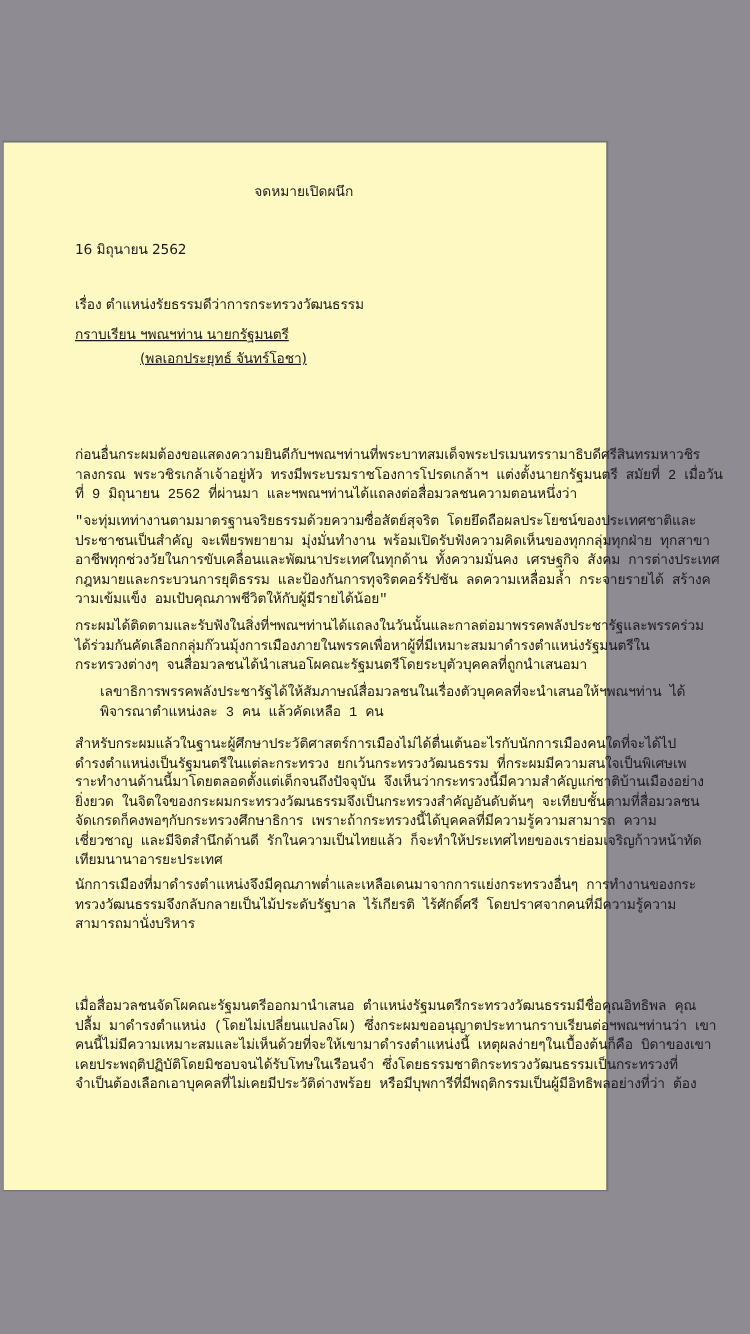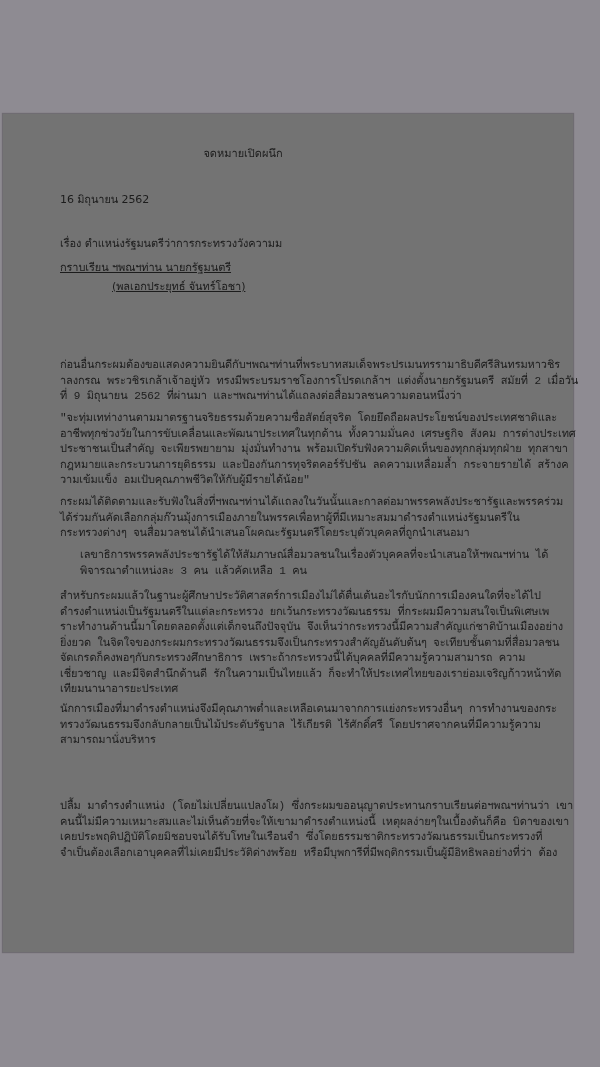--- a/index.html
+++ b/index.html
@@ -11,23 +11,23 @@
     height: 1067px;
     background: #8e8b92;
     position: relative;
     overflow: hidden;
     font-family: "DejaVu Sans", "Liberation Sans", sans-serif;
   }
   .page {
     position: absolute;
     left: 3px;
     top: 114px;
-    width: 570px;
+    width: 482px;
     height: 838px;
-    background: #737373;
+    background: #fef9c3;
     box-shadow: 0 0 1px 1px #6f6c72;
   }
   .content {
     position: absolute;
     left: 57px;
     top: 0;
     width: 500px;
     color: #1c1c1c;
     font-size: 11px;
     letter-spacing: -0.1px;
@@ -86,36 +86,36 @@
     line-height: 15.5px;
   }
 </style>
 </head>
 <body>
 
 <div class="page">
   <div class="title">จดหมายเปิดผนึก</div>
   <div class="content">
     <div class="date">16 มิถุนายน 2562</div>
-    <div class="subject">เรื่อง ตำแหน่งรัฐมนตรีว่าการกระทรวงวังความม</div>
+    <div class="subject">เรื่อง ตำแหน่งรัยธรรมดีว่าการกระทรวงวัฒนธรรม</div>
     <div class="salutation">
       <span class="line">กราบเรียน ฯพณฯท่าน นายกรัฐมนตรี</span>
       <span class="line line2">(พลเอกประยุทธ์ จันทร์โอชา)</span>
     </div>
 
     <div class="para" id="p1">
       <span class="ln">ก่อนอื่นกระผมต้องขอแสดงความยินดีกับฯพณฯท่านที่พระบาทสมเด็จพระปรเมนทรรามาธิบดีศรีสินทรมหาวชิร</span>
       <span class="ln">าลงกรณ พระวชิรเกล้าเจ้าอยู่หัว ทรงมีพระบรมราชโองการโปรดเกล้าฯ แต่งตั้งนายกรัฐมนตรี สมัยที่ 2 เมื่อวัน</span>
       <span class="ln">ที่ 9 มิถุนายน 2562 ที่ผ่านมา และฯพณฯท่านได้แถลงต่อสื่อมวลชนความตอนหนึ่งว่า</span>
     </div>
 
     <div class="para" id="p2">
       <span class="ln">"จะทุ่มเทท่างานตามมาตรฐานจริยธรรมด้วยความซื่อสัตย์สุจริต โดยยึดถือผลประโยชน์ของประเทศชาติและ</span>
+      <span class="ln">ประชาชนเป็นสำคัญ จะเพียรพยายาม มุ่งมั่นทำงาน พร้อมเปิดรับฟังความคิดเห็นของทุกกลุ่มทุกฝ่าย ทุกสาขา</span>
       <span class="ln">อาชีพทุกช่วงวัยในการขับเคลื่อนและพัฒนาประเทศในทุกด้าน ทั้งความมั่นคง เศรษฐกิจ สังคม การต่างประเทศ</span>
-      <span class="ln">ประชาชนเป็นสำคัญ จะเพียรพยายาม มุ่งมั่นทำงาน พร้อมเปิดรับฟังความคิดเห็นของทุกกลุ่มทุกฝ่าย ทุกสาขา</span>
       <span class="ln">กฎหมายและกระบวนการยุติธรรม และป้องกันการทุจริตคอร์รัปชัน ลดความเหลื่อมล้ำ กระจายรายได้ สร้างค</span>
       <span class="ln">วามเข้มแข็ง อมเปับคุณภาพชีวิตให้กับผู้มีรายได้น้อย"</span>
     </div>
 
     <div class="para" id="p3">
       <span class="ln">กระผมได้ติดตามและรับฟังในสิ่งที่ฯพณฯท่านได้แถลงในวันนั้นและกาลต่อมาพรรคพลังประชารัฐและพรรคร่วม</span>
       <span class="ln">ได้ร่วมกันคัดเลือกกลุ่มก๊วนมุ้งการเมืองภายในพรรคเพื่อหาผู้ที่มีเหมาะสมมาดำรงตำแหน่งรัฐมนตรีใน</span>
       <span class="ln">กระทรวงต่างๆ จนสื่อมวลชนได้นำเสนอโผคณะรัฐมนตรีโดยระบุตัวบุคคลที่ถูกนำเสนอมา</span>
     </div>
 
@@ -134,19 +134,20 @@
       <span class="ln">เทียมนานาอารยะประเทศ</span>
     </div>
 
     <div class="para" id="p6">
       <span class="ln">นักการเมืองที่มาดำรงตำแหน่งจึงมีคุณภาพต่ำและเหลือเดนมาจากการแย่งกระทรวงอื่นๆ การทำงานของกระ</span>
       <span class="ln">ทรวงวัฒนธรรมจึงกลับกลายเป็นไม้ประดับรัฐบาล ไร้เกียรติ ไร้ศักดิ์ศรี โดยปราศจากคนที่มีความรู้ความ</span>
       <span class="ln">สามารถมานั่งบริหาร</span>
     </div>
 
     <div class="para" id="p7">
+      <span class="ln">เมื่อสื่อมวลชนจัดโผคณะรัฐมนตรีออกมานำเสนอ ตำแหน่งรัฐมนตรีกระทรวงวัฒนธรรมมีชื่อคุณอิทธิพล คุณ</span>
       <span class="ln">ปลื้ม มาดำรงตำแหน่ง (โดยไม่เปลี่ยนแปลงโผ) ซึ่งกระผมขออนุญาตประทานกราบเรียนต่อฯพณฯท่านว่า เขา</span>
       <span class="ln">คนนี้ไม่มีความเหมาะสมและไม่เห็นด้วยที่จะให้เขามาดำรงตำแหน่งนี้ เหตุผลง่ายๆในเบื้องต้นก็คือ บิดาของเขา</span>
       <span class="ln">เคยประพฤติปฏิบัติโดยมิชอบจนได้รับโทษในเรือนจำ ซึ่งโดยธรรมชาติกระทรวงวัฒนธรรมเป็นกระทรวงที่</span>
       <span class="ln">จำเป็นต้องเลือกเอาบุคคลที่ไม่เคยมีประวัติด่างพร้อย หรือมีบุพการีที่มีพฤติกรรมเป็นผู้มีอิทธิพลอย่างที่ว่า ต้อง</span>
     </div>
   </div>
 </div>
 
 </body></html>

